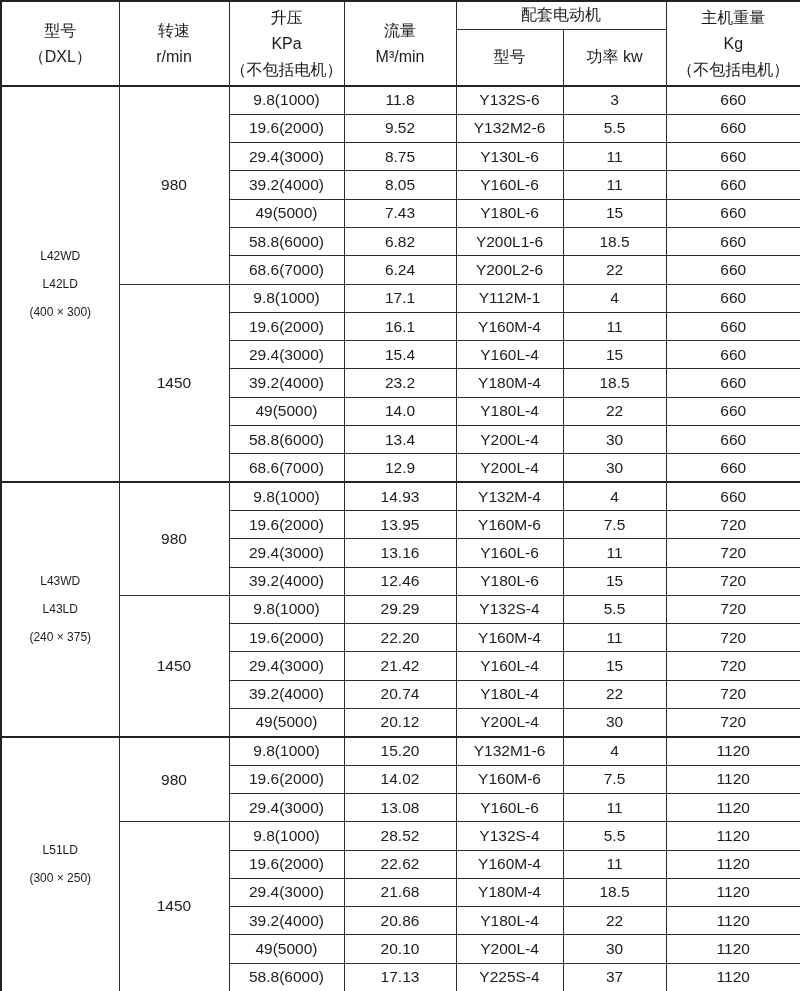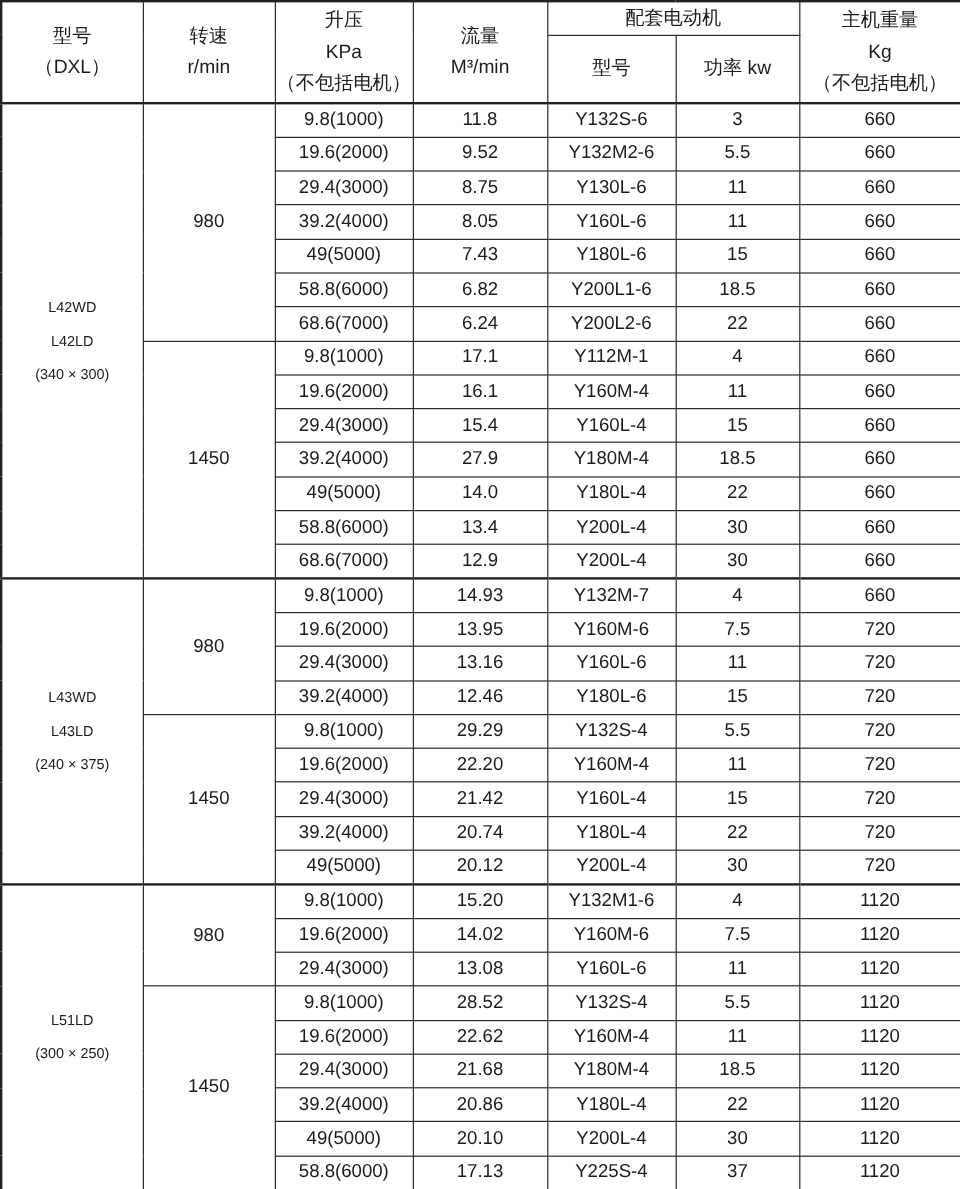--- a/index.html
+++ b/index.html
@@ -80,21 +80,21 @@
       <tr class="hdr-sub">
         <th>型号</th>
         <th>功率 kw</th>
       </tr>
     </thead>
     <tbody id="spec-body">
         <tr>
           <td rowspan="14" class="model-cell">
             <div>L42WD</div>
             <div>L42LD</div>
-            <div>(340 × 300)</div>
+            <div>(400 × 300)</div>
           </td>
           <td rowspan="7">980</td>
           <td>9.8(1000)</td>
           <td>11.8</td>
           <td>Y132S-6</td>
           <td>3</td>
           <td>660</td>
         </tr>
         <tr>
           <td>19.6(2000)</td>
@@ -155,21 +155,21 @@
         </tr>
         <tr>
           <td>29.4(3000)</td>
           <td>15.4</td>
           <td>Y160L-4</td>
           <td>15</td>
           <td>660</td>
         </tr>
         <tr>
           <td>39.2(4000)</td>
-          <td>27.9</td>
+          <td>23.2</td>
           <td>Y180M-4</td>
           <td>18.5</td>
           <td>660</td>
         </tr>
         <tr>
           <td>49(5000)</td>
           <td>14.0</td>
           <td>Y180L-4</td>
           <td>22</td>
           <td>660</td>
@@ -190,21 +190,21 @@
         </tr>
         <tr class="section-start">
           <td rowspan="9" class="model-cell">
             <div>L43WD</div>
             <div>L43LD</div>
             <div>(240 × 375)</div>
           </td>
           <td rowspan="4">980</td>
           <td>9.8(1000)</td>
           <td>14.93</td>
-          <td>Y132M-7</td>
+          <td>Y132M-4</td>
           <td>4</td>
           <td>660</td>
         </tr>
         <tr>
           <td>19.6(2000)</td>
           <td>13.95</td>
           <td>Y160M-6</td>
           <td>7.5</td>
           <td>720</td>
         </tr>

